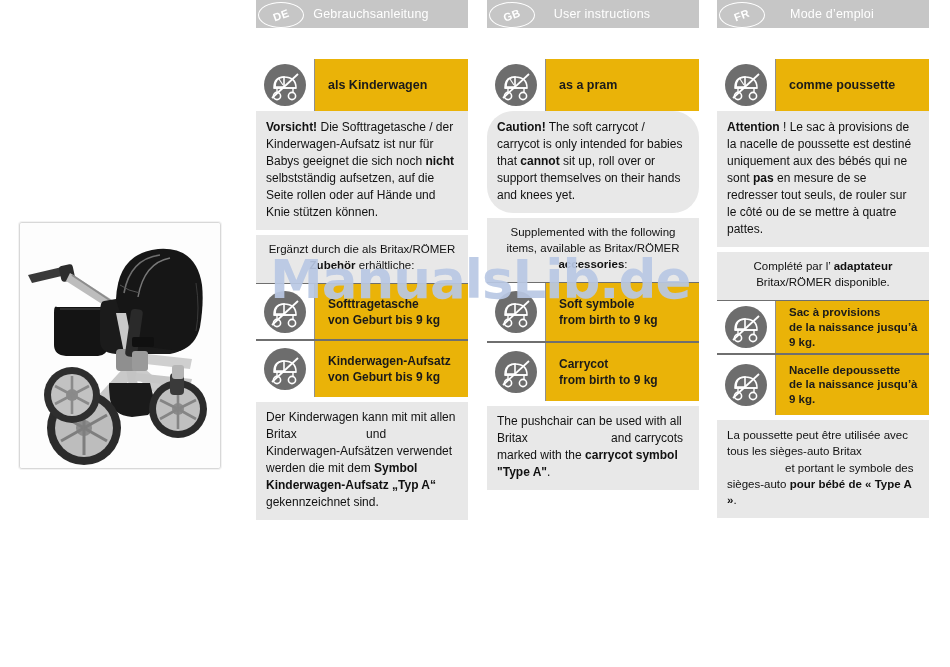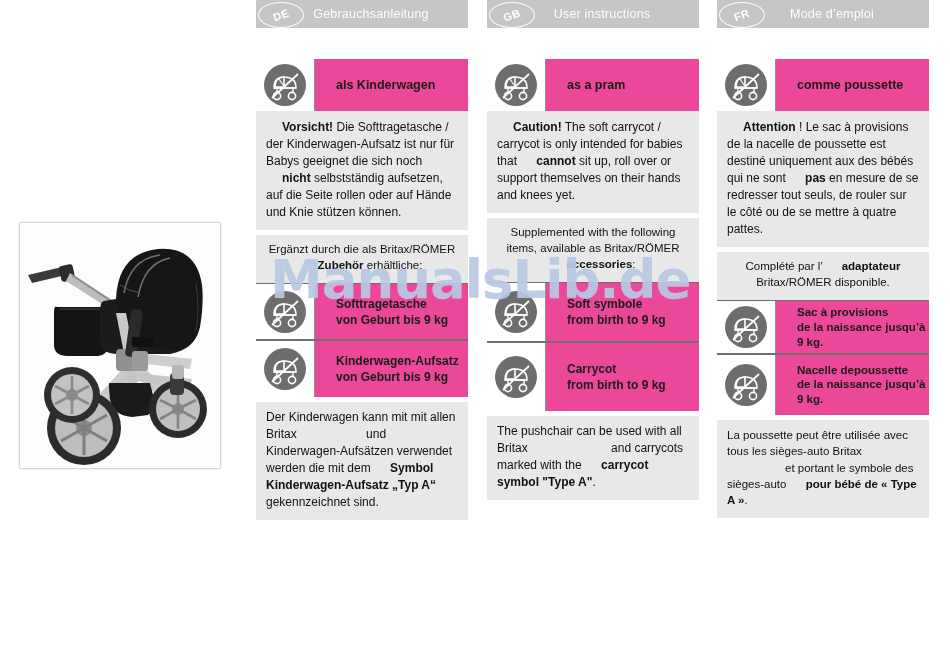--- a/index.html
+++ b/index.html
@@ -46,35 +46,35 @@
   }
 
   
   .icon-row{display:flex;align-items:stretch;background:#ffffff;}
   .icon-cell{
     width:54px;min-width:54px;display:flex;align-items:center;justify-content:center;
     background:#ffffff;padding:4px 2px;
   }
   .icon-circle{width:44px;height:44px;display:block;}
   .row-label{
-    flex:1;background:#ec4899;display:flex;align-items:center;
-    padding-left:21px;font-size:12.5px;font-weight:bold;color:#1a1a1a;
+    flex:1;background:#eab308;display:flex;align-items:center;
+    padding-left:13px;font-size:12.5px;font-weight:bold;color:#1a1a1a;
     border-left:1.5px solid #8f8f8f;
     line-height:1.35;
   }
   .row-label.multi{align-items:center;padding-top:6px;padding-bottom:6px;}
   .row-label .ln{display:block;}
 
   
   .tblock{
     background:#e8e8e8;padding:7px 10px 9px 10px;
     font-size:12px;color:#111;line-height:1.42;
   }
   .tblock.small{font-size:11.5px;line-height:1.38;text-align:center;}
-  .tblock b{font-weight:bold;margin-left:16px;}
+  .tblock b{font-weight:bold;}
   .gap{height:5px;background:#ffffff;}
   .rule{height:1.5px;background:#6f6f6f;}
 
   .item-row{display:flex;align-items:stretch;background:#ffffff;min-height:52px;}
   .item-row .row-label{font-weight:bold;font-size:12px;align-items:center;}
 
   
   .watermark{
     position:absolute;left:270px;top:250px;width:430px;height:60px;
     pointer-events:none;
@@ -279,21 +279,21 @@
           <path d="M11 25 L33 25" stroke="#fff" stroke-width="1.6"></path>
           <path d="M14 25 L14 30 M30 25 L30 30" stroke="#fff" stroke-width="1.4"></path>
           <circle cx="14" cy="33" r="3.6" fill="none" stroke="#fff" stroke-width="1.6"></circle>
           <circle cx="29" cy="33" r="3.6" fill="none" stroke="#fff" stroke-width="1.6"></circle>
           <line x1="9" y1="35" x2="35" y2="11" stroke="#fff" stroke-width="1.8"></line>
         </svg>
       </div>
       <div class="row-label">as a pram</div>
     </div>
 
-    <div class="tblock" style="padding-top:8px;">
+    <div class="tblock" style="padding-top:8px;border-radius:26px;">
       <b>Caution!</b><span> The soft carrycot / carrycot is only intended for babies that </span><b>cannot</b><span> sit up, roll over or support themselves on their hands and knees yet.</span>
     </div>
 
     <div class="gap"></div>
 
     <div class="tblock small">
       <span>Supplemented with the following items, available as Britax/RÖMER </span><b>accessories</b><span>:</span>
     </div>
 
     <div class="rule"></div>
@@ -314,21 +314,21 @@
       <div class="row-label multi">
         <span>
             <span class="ln">Soft symbole</span>
         <span class="ln">from birth to 9 kg</span>
           </span>
       </div>
     </div>
 
     <div class="rule"></div>
 
-    <div class="item-row" style="height:68px">
+    <div class="item-row" style="height:58px">
       <div class="icon-cell">
         <svg class="icon-circle" viewBox="0 0 44 44">
           <circle cx="22" cy="22" r="21" fill="#6d6d6d"></circle>
           <path d="M12 24 Q12 14 21 14 L21 24 Z" fill="none" stroke="#fff" stroke-width="1.6"></path>
           <path d="M21 14 Q33 14 33 25 L11 25 Q11 14 21 14 Z" fill="none" stroke="#fff" stroke-width="1.6"></path>
           <path d="M11 25 L33 25" stroke="#fff" stroke-width="1.6"></path>
           <path d="M14 25 L14 30 M30 25 L30 30" stroke="#fff" stroke-width="1.4"></path>
           <circle cx="14" cy="33" r="3.6" fill="none" stroke="#fff" stroke-width="1.6"></circle>
           <circle cx="29" cy="33" r="3.6" fill="none" stroke="#fff" stroke-width="1.6"></circle>
           <line x1="9" y1="35" x2="35" y2="11" stroke="#fff" stroke-width="1.8"></line>

